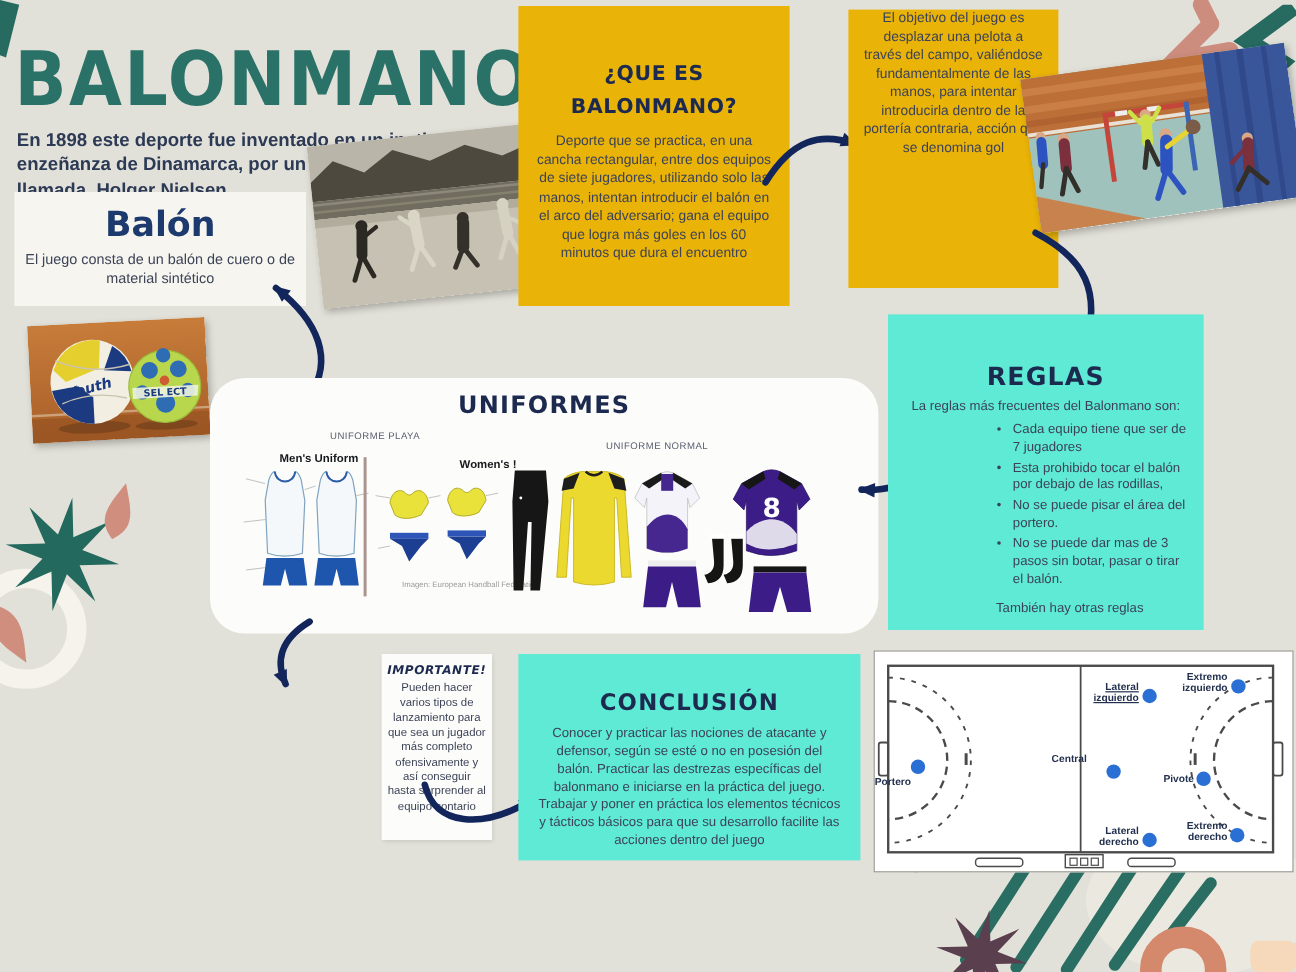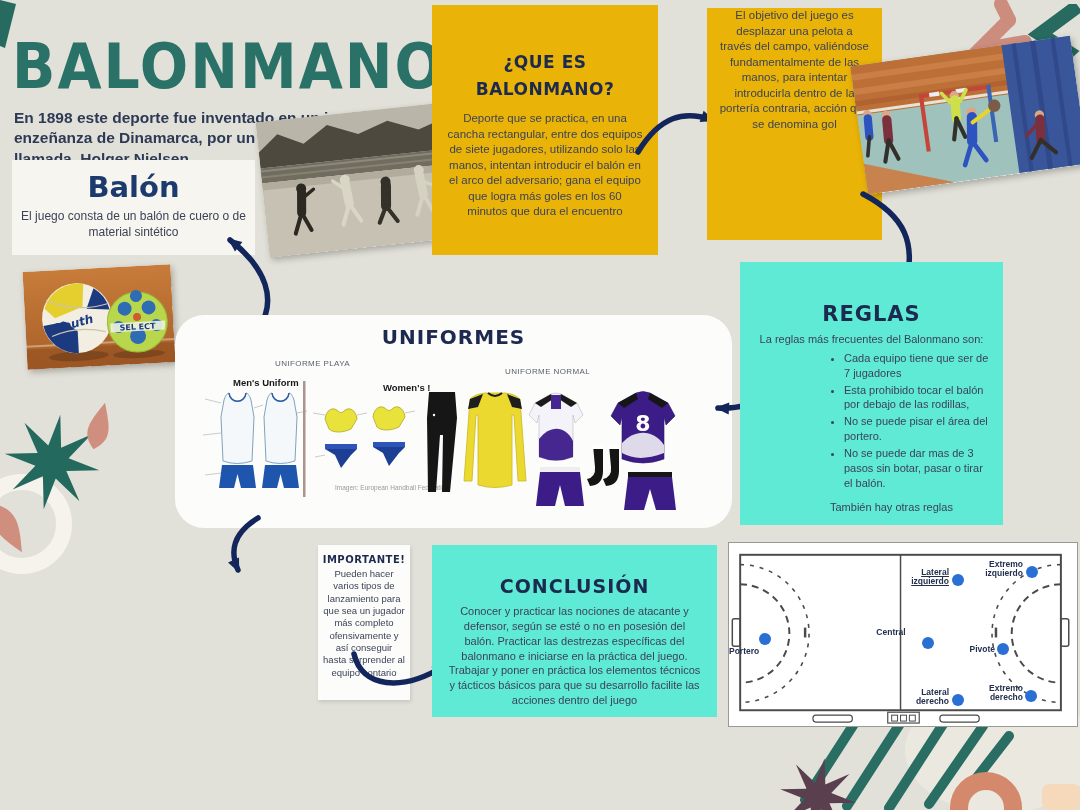--- a/index.html
+++ b/index.html
@@ -322,21 +322,21 @@
     </ul>
     <div class="bodytxt" style="margin:10px 0 0 90px;font-size:11px;">También hay otras reglas</div>
   </div>
 
   <svg class="arrow" style="left:212px;top:512px" width="60" height="68" viewBox="0 0 60 68">
       <path d="M46,6 C20,22 18,40 26,58" marker-end="url(#ah)"></path>
     </svg>
 
 
   <div class="card white" style="left:318px;top:545px;width:92px;height:155px;box-shadow:1px 2px 4px rgba(0,0,0,.12);">
-    <div class="h-chunk" style="margin-top:9px;font-size:10px;">IMPORTANTE!</div>
+    <div class="h-chunk" style="margin-top:9px;font-size:10px;font-style:italic;">IMPORTANTE!</div>
     <div class="bodytxt center" style="margin:3px auto 0;width:82px;font-size:9.5px;line-height:1.3;">Pueden hacer varios tipos de lanzamiento para que sea un jugador más completo ofensivamente y así conseguir hasta sorprender al equipo contario</div>
   </div>
 
   <svg class="arrow" style="left:342px;top:640px" width="118" height="62" viewBox="0 0 118 62">
       <path d="M12,14 C20,48 60,52 102,26" marker-end="url(#ah)"></path>
     </svg>
 
   <div class="card peach" style="left:432px;top:545px;width:285px;height:172px;">
     <div class="h-chunk" style="margin-top:30px;font-size:19px;letter-spacing:1px;">CONCLUSIÓN</div>
     <div class="bodytxt center" style="margin:7px auto 0;width:252px;font-size:11px;">Conocer y practicar las nociones de atacante y defensor, según se esté o no en posesión del balón. Practicar las destrezas específicas del balonmano e iniciarse en la práctica del juego. Trabajar y poner en práctica los elementos técnicos y tácticos básicos para que su desarrollo facilite las acciones dentro del juego</div>

